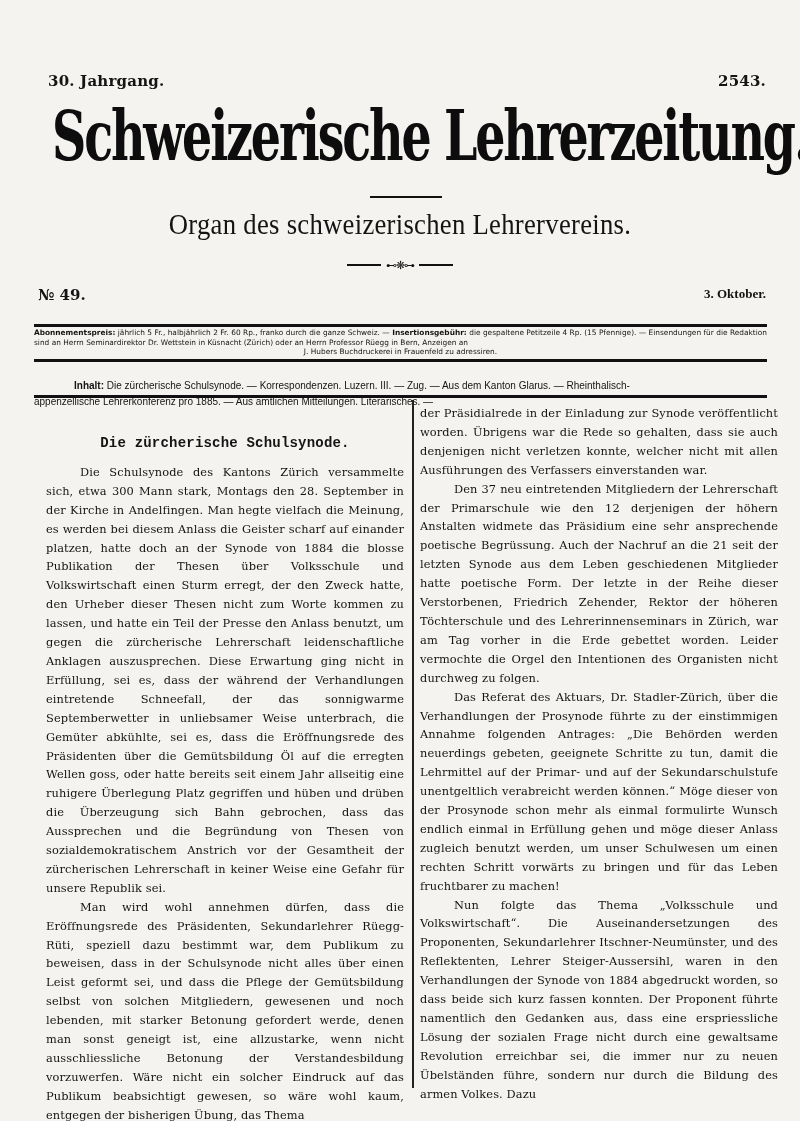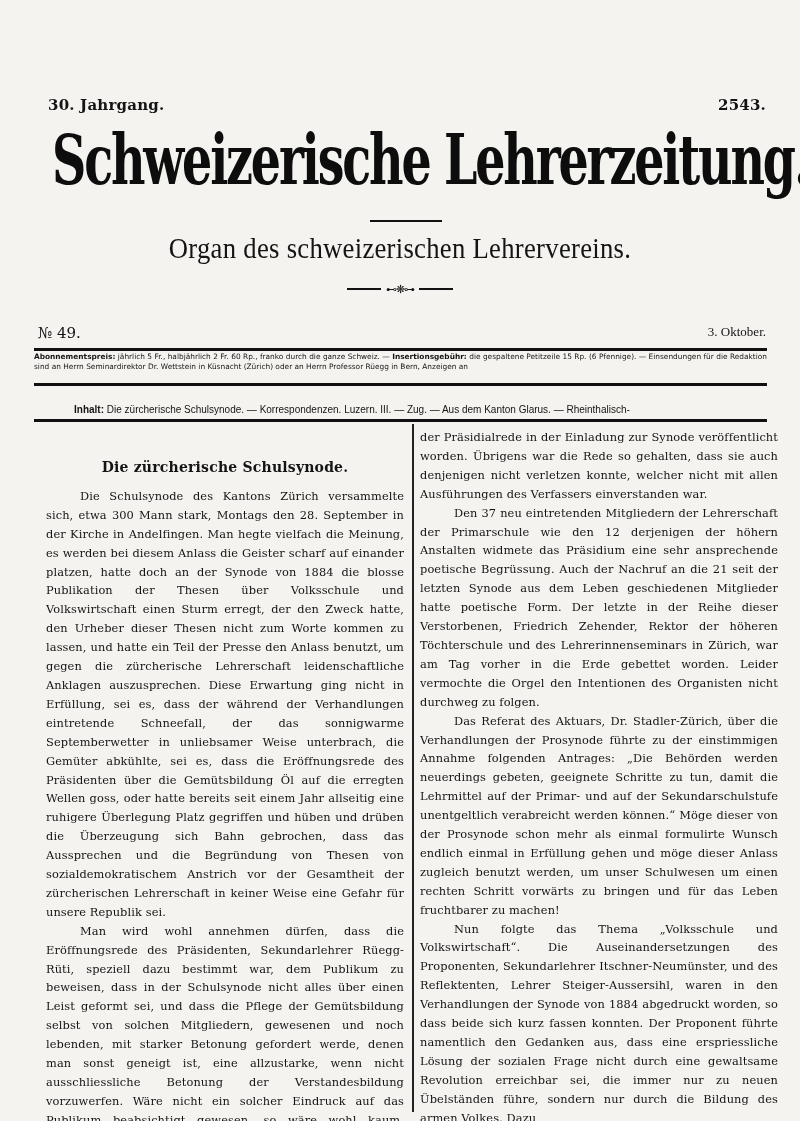--- a/index.html
+++ b/index.html
@@ -3,21 +3,21 @@
   <meta charset="utf-8">
   <style>
     html, body { margin: 0; padding: 0; }
     body {
       width: 800px; height: 1121px; overflow: hidden;
       background: #f4f3f0;
       color: #141414;
       font-family: "DejaVu Serif", serif;
       position: relative;
     }
-    .page { position: absolute; left: 0; top: 0; width: 800px; height: 981px; margin-top: 24px; }
+    .page { position: absolute; left: 0; top: 0; width: 800px; height: 981px; }
     .abs { position: absolute; }
 
     .top-meta { top: 72px; font-family: "DejaVu Serif", serif; font-weight: bold; font-size: 15px; letter-spacing: 0.2px; }
     .volume { left: 48px; }
     .year { right: 34px; }
 
     .masthead {
       left: 52px; top: 96px; width: 715px; height: 80px;
       font-family: "DejaVu Serif", serif; font-weight: 900;
       font-size: 66px; line-height: 80px; letter-spacing: -3px;
@@ -27,21 +27,21 @@
     .title-rule { left: 370px; top: 196px; width: 72px; height: 2px; background: #111; }
     .subtitle {
       left: 0; width: 800px; top: 208px; text-align: center;
       font-family: "Liberation Serif", serif; font-size: 29px; letter-spacing: 0.3px;
       transform: scaleX(0.92); transform-origin: center;
     }
     .ornament { left: 340px; top: 258px; width: 120px; text-align: center; font-size: 11px; letter-spacing: -1px; }
     .ornament .line { display: inline-block; width: 34px; height: 2px; background: #111; vertical-align: middle; }
     .ornament .glyph { display: inline-block; vertical-align: middle; margin: 0 2px; }
 
-    .issue-row { top: 300px; font-size: 13px; font-weight: normal; }
+    .issue-row { top: 286px; font-size: 13px; font-weight: bold; }
     .issue-no { left: 38px; font-size: 15px; }
     .frequency { left: 0; width: 800px; text-align: center; font-family: "Liberation Serif", serif; letter-spacing: 0.6px; }
     .issue-date { right: 34px; font-family: "Liberation Serif", serif; }
 
     .rule-thick { height: 3px; background: #111; left: 34px; width: 733px; }
     .rule1 { top: 324px; }
     .rule2 { top: 359px; }
     .rule3 { top: 395px; }
 
     .subscription {
@@ -57,21 +57,21 @@
     }
     .contents .ind { padding-left: 40px; }
 
     .col-divider { left: 412px; top: 400px; width: 1.5px; height: 688px; background: #222; }
 
     .col { top: 410px; width: 358px; font-family: "DejaVu Serif", serif; font-size: 11.4px; line-height: 18.9px; text-align: justify; letter-spacing: 0.1px; }
     .col-left { left: 46px; }
     .col-right { left: 420px; top: 404px; }
     .col p { margin: 0; text-indent: 0; }
     .col p.indent { text-indent: 34px; }
-    .article-heading { text-align: center; font-weight: bold; font-size: 14px; margin: 24px 0 10px 0; letter-spacing: 0.2px; }
+    .article-heading { text-align: center; font-weight: bold; font-size: 14px; margin: 24px 0 10px 0; letter-spacing: 0.2px; font-family: Liberation Mono, monospace; }
   </style>
 </head>
 <body>
 
 <div class="page">
 
   <div class="abs top-meta volume">30. Jahrgang.</div>
   <div class="abs top-meta year">2543.</div>
 
   <div class="abs masthead">Schweizerische Lehrerzeitung.</div>
@@ -86,31 +86,33 @@
 
   <div class="abs issue-row issue-no">№ 49.</div>
   <div class="abs issue-row issue-date">3. Oktober.</div>
 
   <div class="abs rule-thick rule1"></div>
 
   <div class="abs subscription">
     <b>Abonnementspreis:</b>
     <span>jährlich 5 Fr., halbjährlich 2 Fr. 60 Rp., franko durch die ganze Schweiz. —</span>
     <b>Insertionsgebühr:</b>
-    <span>die gespaltene Petitzeile 15 Rp. (6 Pfennige). —</span>
+    <span>die gespaltene Petitzeile 4 Rp. (15 Pfennige). —</span>
     <span>Einsendungen für die Redaktion sind an Herrn Seminardirektor Dr. Wettstein in Küsnacht (Zürich) oder an Herrn Professor Rüegg in Bern, Anzeigen an</span>
+    <span class="center">J. Hubers Buchdruckerei in Frauenfeld zu adressiren.</span>
   </div>
 
   <div class="abs rule-thick rule2"></div>
 
   <div class="abs contents">
     <div class="ind">
       <b>Inhalt:</b>
       <span>Die zürcherische Schulsynode. — Korrespondenzen. Luzern. III. — Zug. — Aus dem Kanton Glarus. — Rheinthalisch-</span>
     </div>
+    <div>appenzellische Lehrerkonferenz pro 1885. — Aus amtlichen Mitteilungen. Literarisches. —</div>
   </div>
 
   <div class="abs rule-thick rule3"></div>
 
   <div class="abs col-divider"></div>
 
   <div class="abs col col-left">
     <div class="article-heading">Die zürcherische Schulsynode.</div>
     <p class="indent">Die Schulsynode des Kantons Zürich versammelte sich, etwa 300 Mann stark, Montags den 28. September in der Kirche in Andelfingen. Man hegte vielfach die Meinung, es werden bei diesem Anlass die Geister scharf auf einander platzen, hatte doch an der Synode von 1884 die blosse Publikation der Thesen über Volksschule und Volkswirtschaft einen Sturm erregt, der den Zweck hatte, den Urheber dieser Thesen nicht zum Worte kommen zu lassen, und hatte ein Teil der Presse den Anlass benutzt, um gegen die zürcherische Lehrerschaft leidenschaftliche Anklagen auszusprechen. Diese Erwartung ging nicht in Erfüllung, sei es, dass der während der Verhandlungen eintretende Schneefall, der das sonnigwarme Septemberwetter in unliebsamer Weise unterbrach, die Gemüter abkühlte, sei es, dass die Eröffnungsrede des Präsidenten über die Gemütsbildung Öl auf die erregten Wellen goss, oder hatte bereits seit einem Jahr allseitig eine ruhigere Überlegung Platz gegriffen und hüben und drüben die Überzeugung sich Bahn gebrochen, dass das Aussprechen und die Begründung von Thesen von sozialdemokratischem Anstrich vor der Gesamtheit der zürcherischen Lehrerschaft in keiner Weise eine Gefahr für unsere Republik sei.</p>
     <p class="indent">Man wird wohl annehmen dürfen, dass die Eröffnungsrede des Präsidenten, Sekundarlehrer Rüegg-Rüti, speziell dazu bestimmt war, dem Publikum zu beweisen, dass in der Schulsynode nicht alles über einen Leist geformt sei, und dass die Pflege der Gemütsbildung selbst von solchen Mitgliedern, gewesenen und noch lebenden, mit starker Betonung gefordert werde, denen man sonst geneigt ist, eine allzustarke, wenn nicht ausschliessliche Betonung der Verstandesbildung vorzuwerfen. Wäre nicht ein solcher Eindruck auf das Publikum beabsichtigt gewesen, so wäre wohl kaum, entgegen der bisherigen Übung, das Thema</p>

